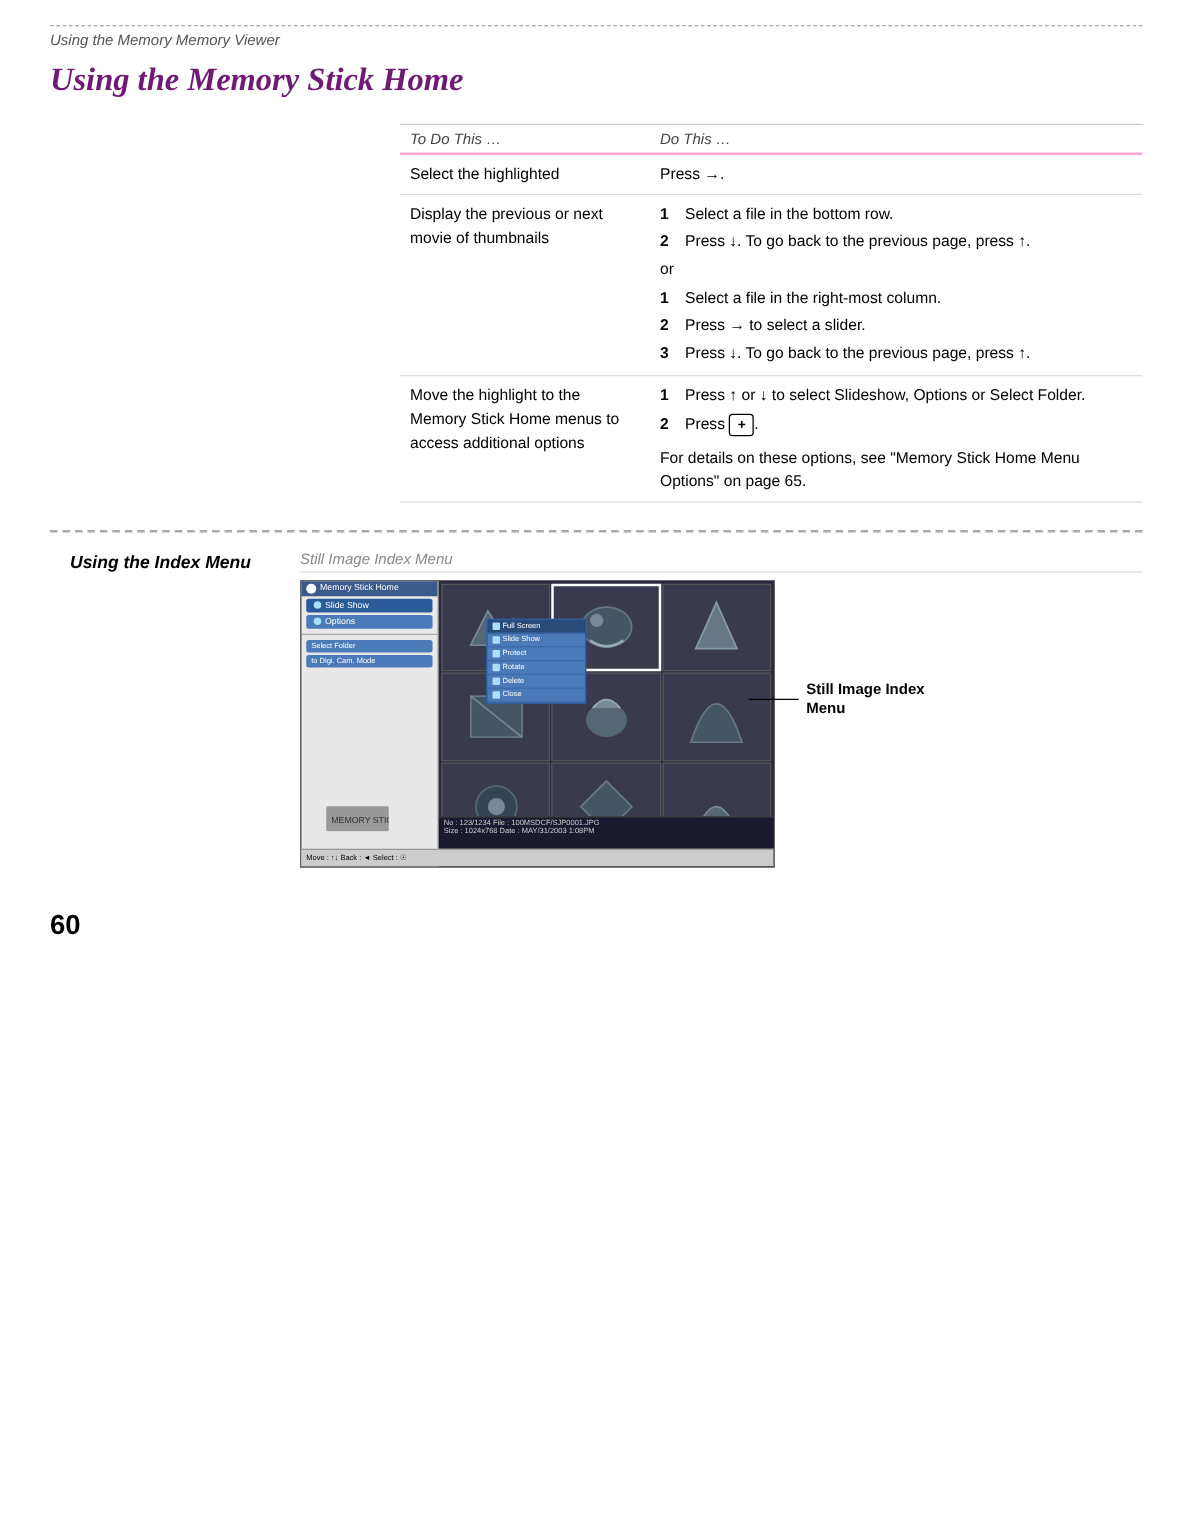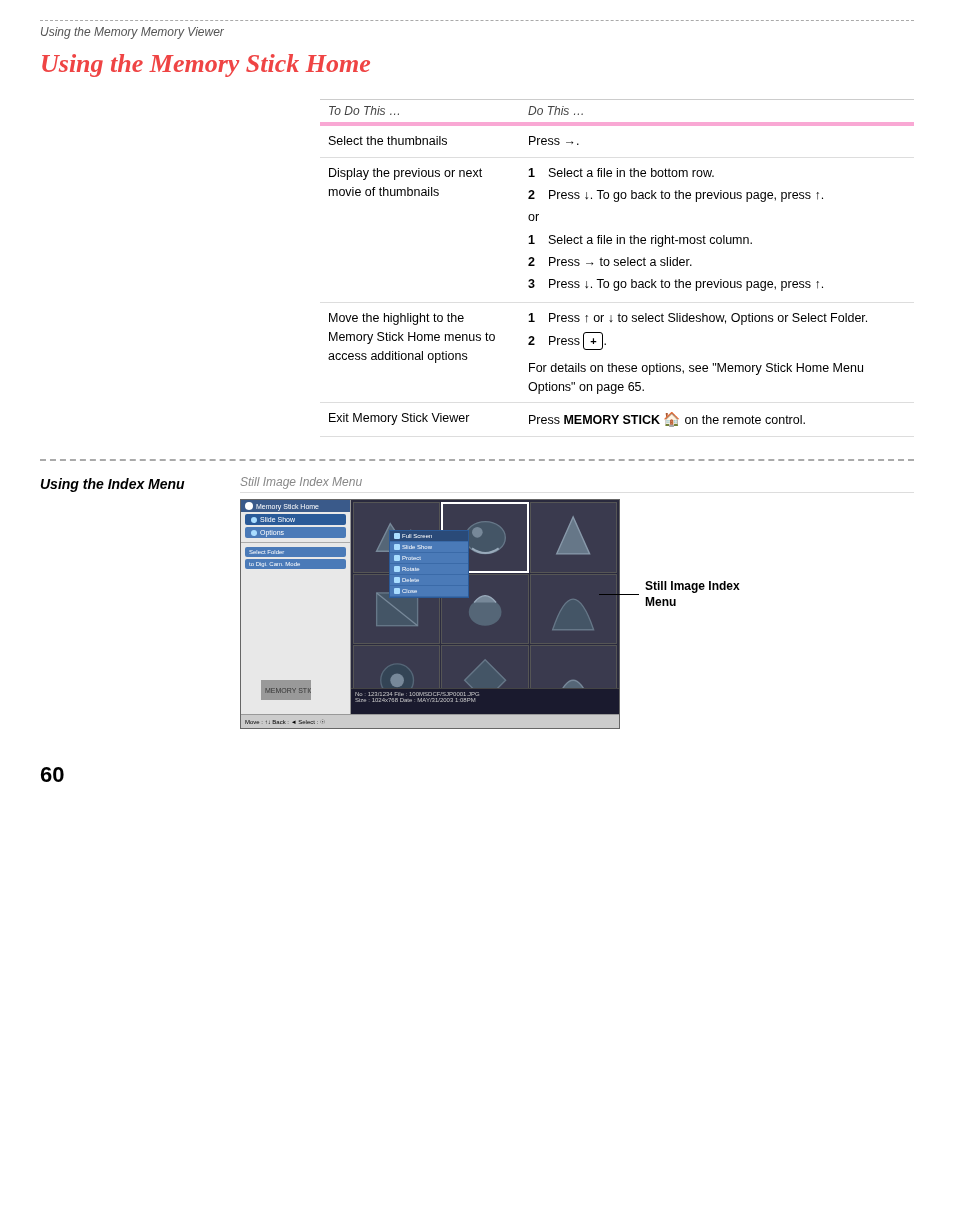--- a/index.html
+++ b/index.html
@@ -17,21 +17,21 @@
       font-size: 12px;
       color: #555;
       border-top: 1px dashed #aaa;
       padding-top: 4px;
       margin-bottom: 10px;
     }
     .page-title {
       font-size: 26px;
       font-style: italic;
       font-weight: bold;
-      color: #ef4444;
+      color: #701a75;
       margin-bottom: 20px;
       font-family: Georgia, serif;
     }
     .main-layout {
       display: flex;
       gap: 0;
     }
     .left-col {
       width: 280px;
       flex-shrink: 0;
@@ -45,21 +45,21 @@
       border-collapse: collapse;
       font-size: 12.5px;
     }
     .instruction-table th {
       font-style: italic;
       font-weight: normal;
       color: #444;
       text-align: left;
       padding: 4px 8px;
       border-top: 1px solid #ccc;
-      border-bottom: 4px solid #f9a8d4;
+      border-bottom: 2px solid #f9a8d4;
       font-size: 12px;
     }
     .instruction-table td {
       vertical-align: top;
       padding: 6px 8px;
       border-bottom: 1px solid #ddd;
       line-height: 1.5;
     }
     .instruction-table td:first-child {
       width: 200px;
@@ -108,20 +108,21 @@
       flex-shrink: 0;
     }
     .index-right {
       flex: 1;
     }
     .section-heading {
       font-weight: bold;
       font-style: italic;
       font-size: 14px;
       line-height: 1.4;
+      margin-left: 16px;
     }
     .still-image-label {
       font-style: italic;
       color: #888;
       font-size: 12px;
       margin-bottom: 6px;
       padding-bottom: 3px;
       border-bottom: 1px solid #ddd;
     }
     
@@ -326,21 +327,21 @@
     <table class="instruction-table">
       <thead>
         <tr>
           <th>To Do This …</th>
           <th>Do This …</th>
         </tr>
       </thead>
       <tbody>
 
         <tr>
-          <td>Select the thumbnails</td>
+          <td>Select the highlighted</td>
           <td>Press <span style="font-weight:bold;">→</span>.</td>
         </tr>
 
 
         <tr>
           <td>Display the previous or next movie of thumbnails</td>
           <td>
             <div class="step-row">
                 <span class="step-num">1</span>
                 <span>Select a file in the bottom row.</span>
@@ -374,24 +375,20 @@
                 <span>Press <b>↑</b> or <b>↓</b> to select Slideshow, Options or Select Folder.</span>
               </div>
             <div class="step-row" style="margin-top:4px;">
                 <span class="step-num">2</span>
                 <span>Press <span class="key-symbol">+</span>.</span>
               </div>
             <div style="margin-top:8px;">For details on these options, see "Memory Stick Home Menu Options" on page 65.</div>
           </td>
         </tr>
 
-        <tr>
-          <td>Exit Memory Stick Viewer</td>
-          <td>Press <b>MEMORY STICK</b> <span style="font-size:14px;">🏠</span> on the remote control.</td>
-        </tr>
       </tbody>
     </table>
   </div>
 </div>
 
 <hr class="section-divider">
 
 <div class="index-section">
   <div class="index-left">
     <div class="section-heading">Using the Index Menu</div>

